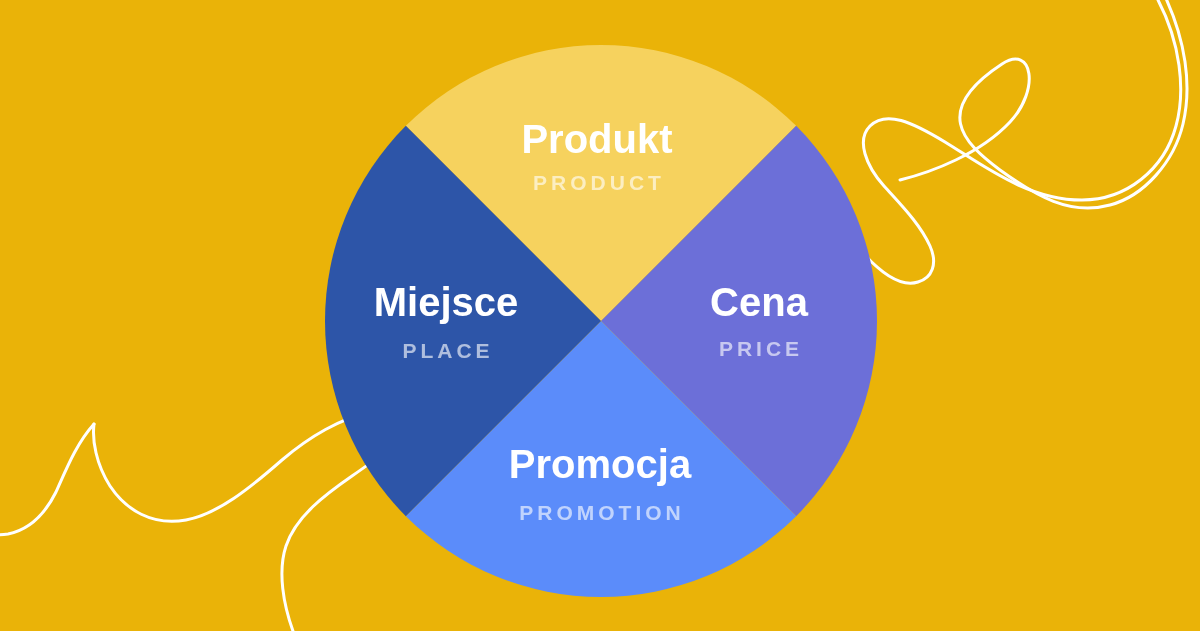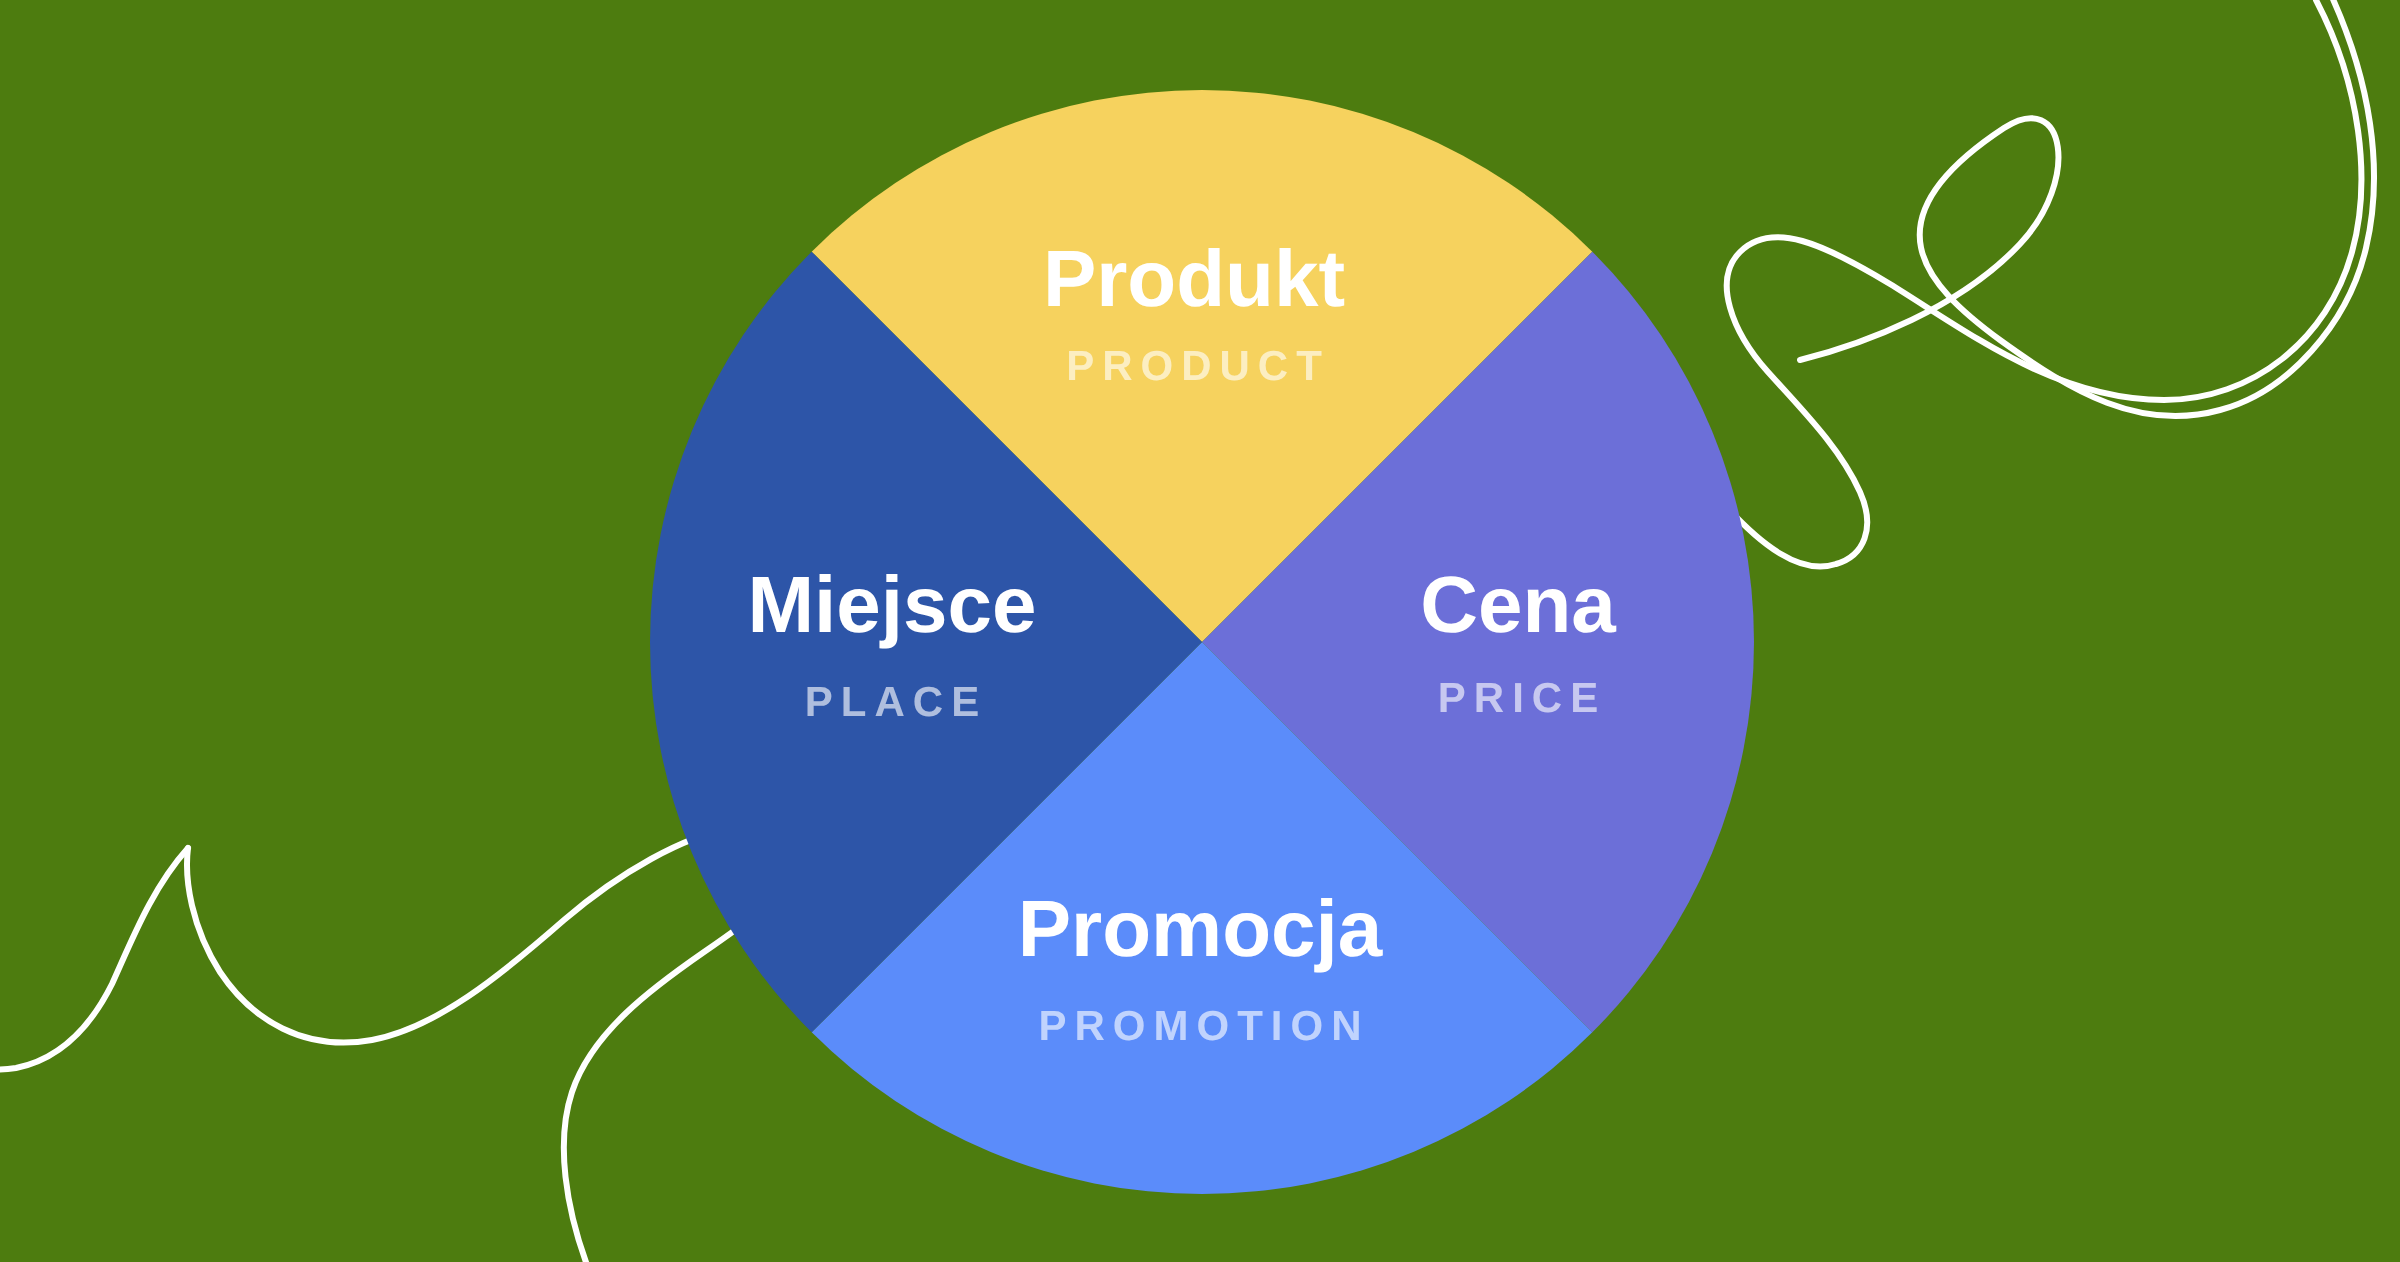--- a/index.html
+++ b/index.html
@@ -45,21 +45,21 @@
     font-weight: bold;
     fill: #ffffff;
     fill-opacity: 0.62;
     letter-spacing: 4px;
     font-family: "Liberation Sans", sans-serif;
   }
 </style>
 </head>
 <body style="background: rgb(76, 190, 128);">
 
-<div id="stage" style="background: #4d7c0f;">
+<div id="stage" style="background: #eab308;">
 
   <svg id="decor" viewBox="0 0 1200 631" xmlns="http://www.w3.org/2000/svg">
     <path id="wave-tr" fill="none" stroke="#ffffff" stroke-width="3" stroke-linecap="round" d="M 1163 -8
              C 1186 40, 1192 86, 1183 124
              C 1174 162, 1144 196, 1110 205
              C 1070 216, 1036 196, 1000 170
              C 962 142, 932 110, 1002 64
              C 1033 44, 1040 90, 1010 122
              C 980 154, 932 172, 900 180"></path>
     <path id="wave-tr2" fill="none" stroke="#ffffff" stroke-width="3" stroke-linecap="round" d="M 1158 0

